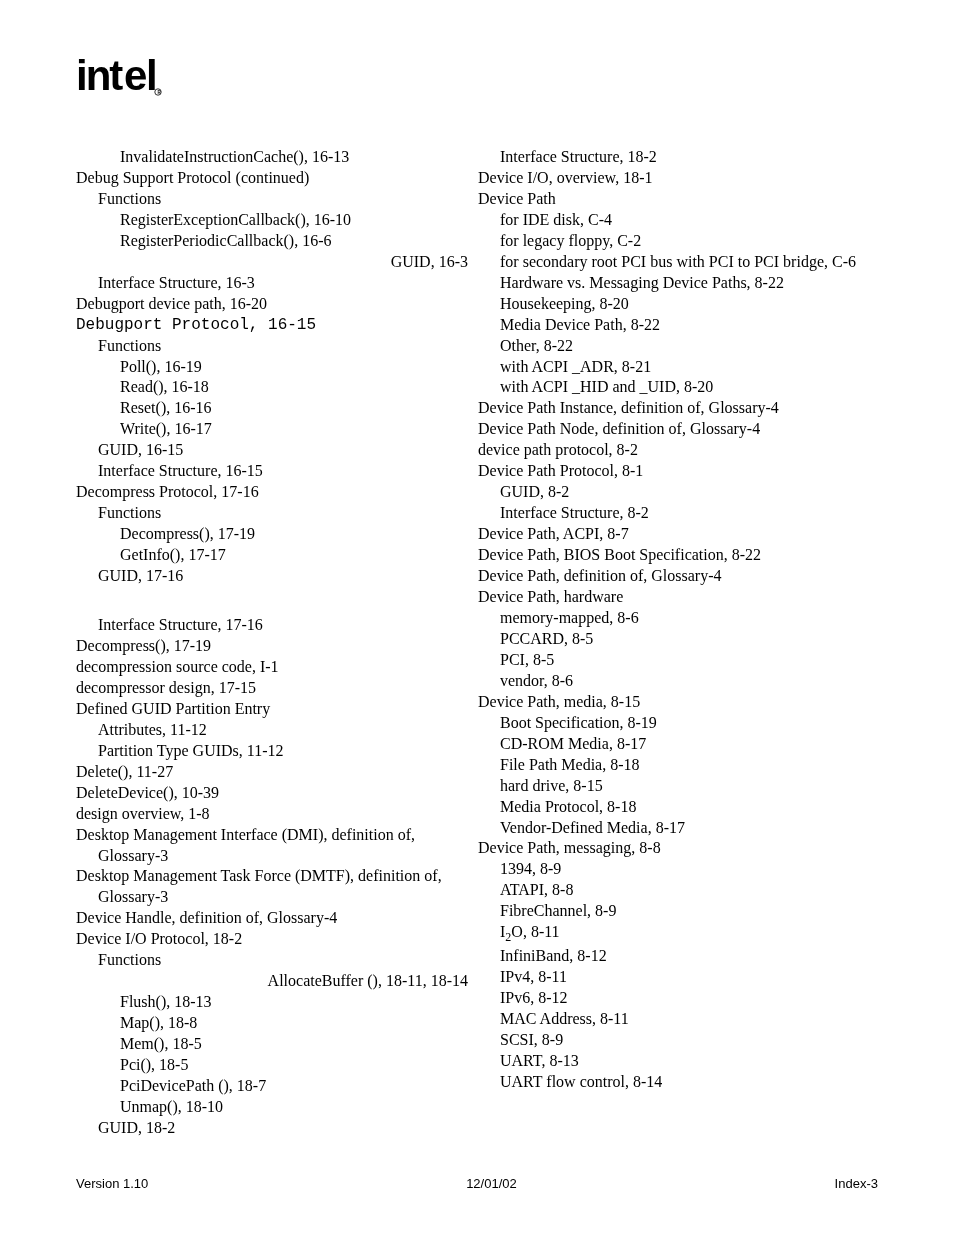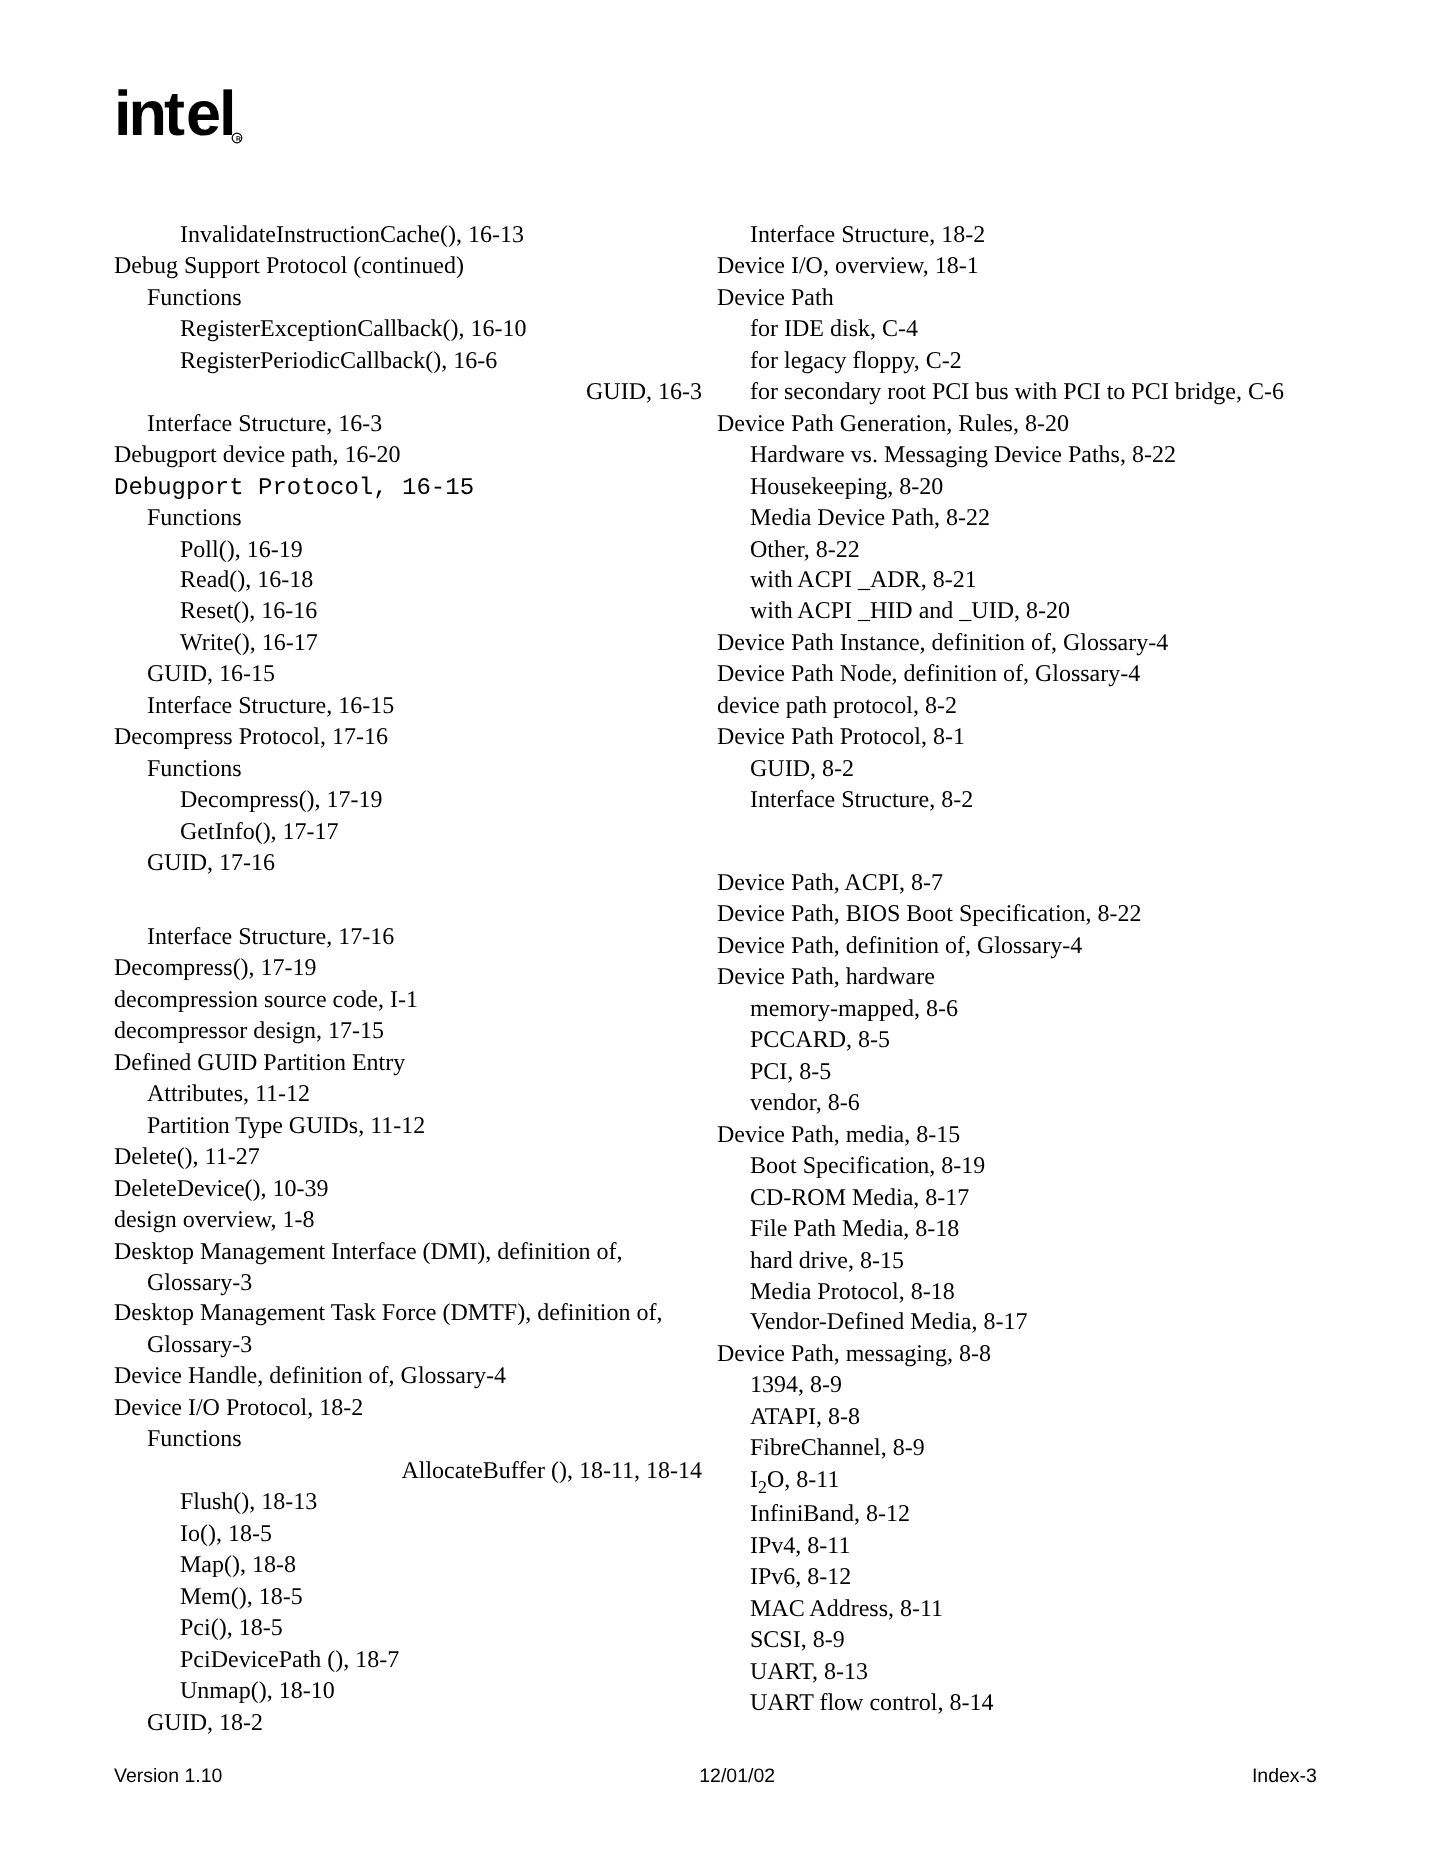--- a/index.html
+++ b/index.html
@@ -99,49 +99,47 @@
         <div class="entry i0" style="text-indent: 0px; padding-left: 0px;">Delete(), 11-27</div>
         <div class="entry i0" style="text-indent: 0px; padding-left: 0px;">DeleteDevice(), 10-39</div>
         <div class="entry i0" style="text-indent: 0px; padding-left: 0px;">design overview, 1-8</div>
         <div class="entry i0" style="text-indent: -22px; padding-left: 22px;">Desktop Management Interface (DMI), definition of, Glossary-3</div>
         <div class="entry i0" style="text-indent: -22px; padding-left: 22px;">Desktop Management Task Force (DMTF), definition of, Glossary-3</div>
         <div class="entry i0" style="text-indent: 0px; padding-left: 0px;">Device Handle, definition of, Glossary-4</div>
         <div class="entry i0" style="text-indent: 0px; padding-left: 0px;">Device I/O Protocol, 18-2</div>
         <div class="entry i1" style="text-indent: 0px; padding-left: 22px;">Functions</div>
         <div class="entry i2" style="text-indent: 0px; padding-left: 44px; text-align: right;">AllocateBuffer (), 18-11, 18-14</div>
         <div class="entry i2" style="text-indent: 0px; padding-left: 44px;">Flush(), 18-13</div>
-        <div class="entry i2" style="text-indent: 0px; padding-left: 44px;">Io(), 18-5</div>
         <div class="entry i2" style="text-indent: 0px; padding-left: 44px;">Map(), 18-8</div>
         <div class="entry i2" style="text-indent: 0px; padding-left: 44px;">Mem(), 18-5</div>
         <div class="entry i2" style="text-indent: 0px; padding-left: 44px;">Pci(), 18-5</div>
         <div class="entry i2" style="text-indent: 0px; padding-left: 44px;">PciDevicePath (), 18-7</div>
         <div class="entry i2" style="text-indent: 0px; padding-left: 44px;">Unmap(), 18-10</div>
         <div class="entry i1" style="text-indent: 0px; padding-left: 22px;">GUID, 18-2</div>
       </div>
     <div class="col" id="col-right">
         <div class="entry i1" style="text-indent: 0px; padding-left: 22px;">Interface Structure, 18-2</div>
         <div class="entry i0" style="text-indent: 0px; padding-left: 0px;">Device I/O, overview, 18-1</div>
         <div class="entry i0" style="text-indent: 0px; padding-left: 0px;">Device Path</div>
         <div class="entry i1" style="text-indent: 0px; padding-left: 22px;">for IDE disk, C-4</div>
         <div class="entry i1" style="text-indent: 0px; padding-left: 22px;">for legacy floppy, C-2</div>
         <div class="entry i1" style="text-indent: -22px; padding-left: 44px;">for secondary root PCI bus with PCI to PCI bridge, C-6</div>
-        <div class="entry i0" style="text-indent: 0px; padding-left: 0px;">Device Path Generation, Rules, 8-20</div>
         <div class="entry i1" style="text-indent: -22px; padding-left: 44px;">Hardware vs. Messaging Device Paths, 8-22</div>
         <div class="entry i1" style="text-indent: 0px; padding-left: 22px;">Housekeeping, 8-20</div>
         <div class="entry i1" style="text-indent: 0px; padding-left: 22px;">Media Device Path, 8-22</div>
         <div class="entry i1" style="text-indent: 0px; padding-left: 22px;">Other, 8-22</div>
         <div class="entry i1" style="text-indent: 0px; padding-left: 22px;">with ACPI _ADR, 8-21</div>
         <div class="entry i1" style="text-indent: 0px; padding-left: 22px;">with ACPI _HID and _UID, 8-20</div>
         <div class="entry i0" style="text-indent: -22px; padding-left: 22px;">Device Path Instance, definition of, Glossary-4</div>
         <div class="entry i0" style="text-indent: -22px; padding-left: 22px;">Device Path Node, definition of, Glossary-4</div>
         <div class="entry i0" style="text-indent: 0px; padding-left: 0px;">device path protocol, 8-2</div>
         <div class="entry i0" style="text-indent: 0px; padding-left: 0px;">Device Path Protocol, 8-1</div>
         <div class="entry i1" style="text-indent: 0px; padding-left: 22px;">GUID, 8-2</div>
         <div class="entry i1" style="text-indent: 0px; padding-left: 22px;">Interface Structure, 8-2</div>
-        <div class="entry i0" style="text-indent: 0px; padding-left: 0px; margin-top: 34px;">Device Path, ACPI, 8-7</div>
+        <div class="entry i0" style="text-indent: 0px; padding-left: 0px;">Device Path, ACPI, 8-7</div>
         <div class="entry i0" style="text-indent: -22px; padding-left: 22px;">Device Path, BIOS Boot Specification, 8-22</div>
         <div class="entry i0" style="text-indent: 0px; padding-left: 0px;">Device Path, definition of, Glossary-4</div>
         <div class="entry i0" style="text-indent: 0px; padding-left: 0px;">Device Path, hardware</div>
         <div class="entry i1" style="text-indent: 0px; padding-left: 22px;">memory-mapped, 8-6</div>
         <div class="entry i1" style="text-indent: 0px; padding-left: 22px;">PCCARD, 8-5</div>
         <div class="entry i1" style="text-indent: 0px; padding-left: 22px;">PCI, 8-5</div>
         <div class="entry i1" style="text-indent: 0px; padding-left: 22px;">vendor, 8-6</div>
         <div class="entry i0" style="text-indent: 0px; padding-left: 0px;">Device Path, media, 8-15</div>
         <div class="entry i1" style="text-indent: 0px; padding-left: 22px;">Boot Specification, 8-19</div>
         <div class="entry i1" style="text-indent: 0px; padding-left: 22px;">CD-ROM Media, 8-17</div>

